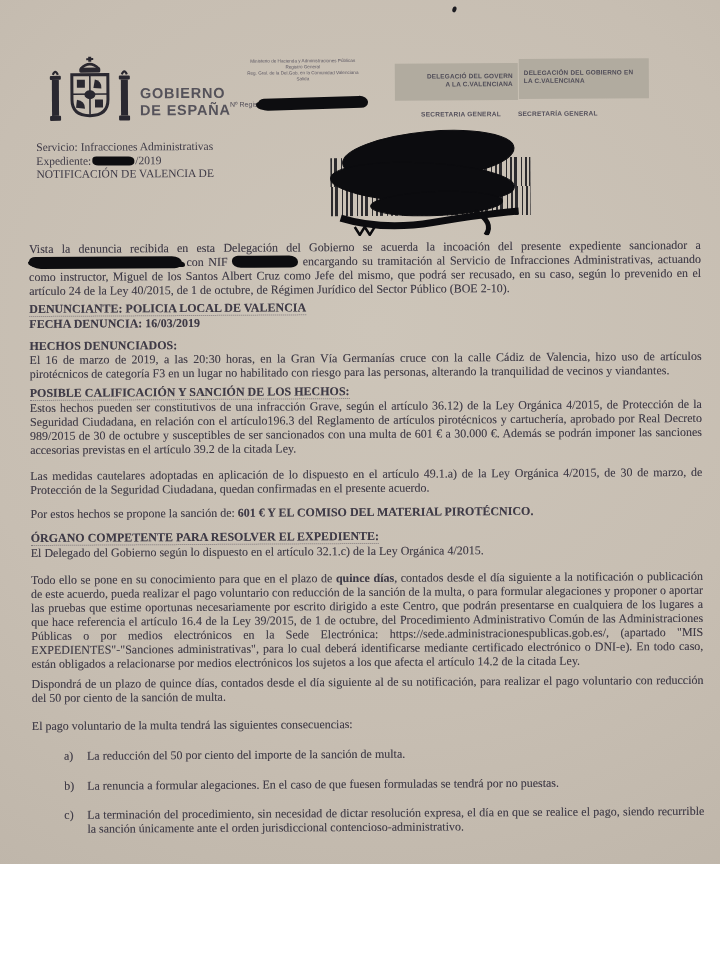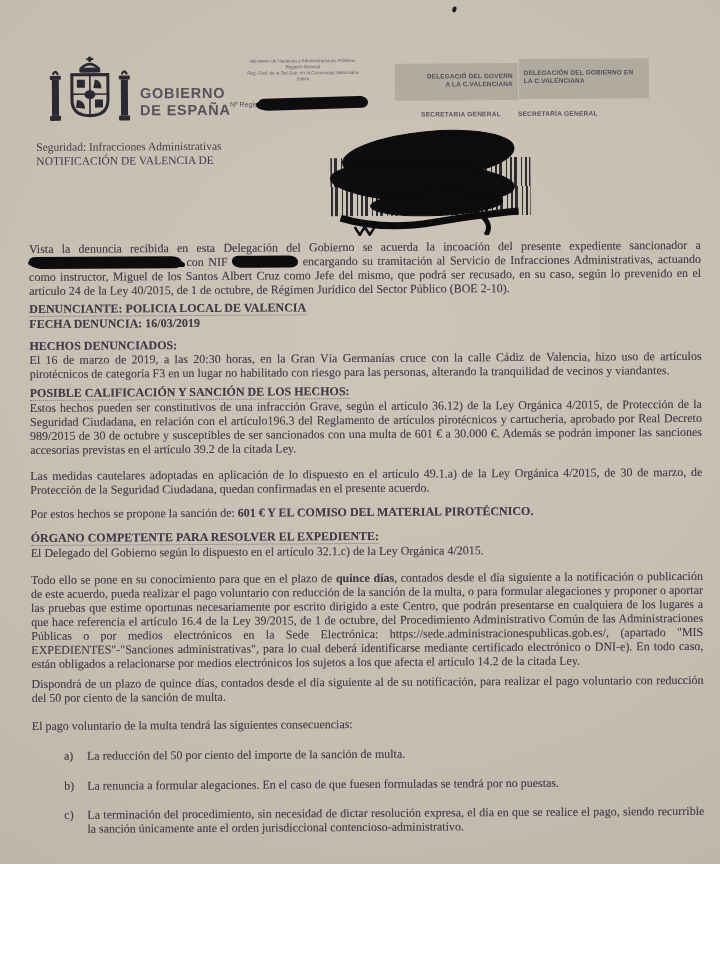--- a/index.html
+++ b/index.html
@@ -117,21 +117,24 @@
     <div class="stampbox sb2">
       <div>DELEGACIÓN DEL GOBIERNO EN</div>
       <div>LA C.VALENCIANA</div>
     </div>
     <div class="secres">
       <span>SECRETARIA GENERAL</span>
       <span>SECRETARÍA GENERAL</span>
     </div>
 
     <div class="subject">
-      <div>Seguridad: Infracciones Administrativas</div>
+      <div>Servicio: Infracciones Administrativas</div>
+      <div>
+        <span>Expediente:</span><span class="r-exp"></span><span>/2019</span>
+      </div>
       <div>NOTIFICACIÓN DE VALENCIA DE</div>
     </div>
 
     <div class="scribble-zone">
       <div class="barcode"></div>
       <svg viewBox="0 0 214 108" aria-hidden="true">
         <g fill="#0c0c0f" stroke="#0c0c0f">
           <ellipse cx="104" cy="28" rx="86" ry="24" transform="rotate(-5 104 28)"></ellipse>
           <ellipse cx="98" cy="55" rx="92" ry="20" transform="rotate(3 98 55)"></ellipse>
           <ellipse cx="112" cy="76" rx="66" ry="12" transform="rotate(-2 112 76)"></ellipse>

